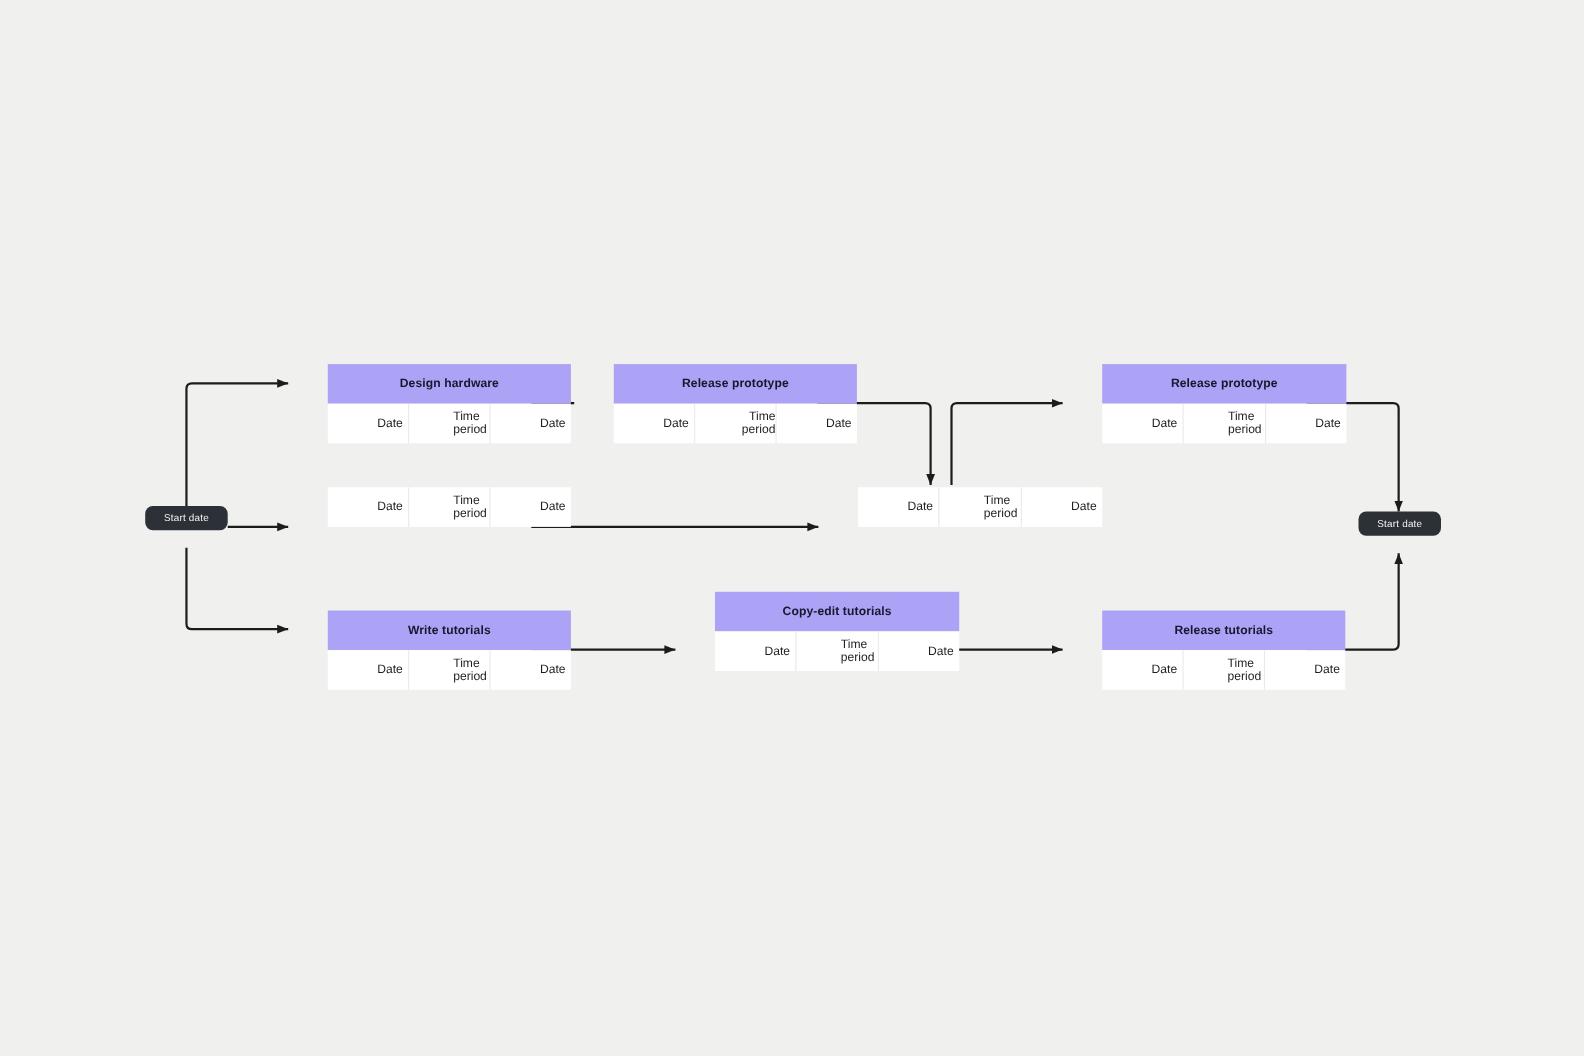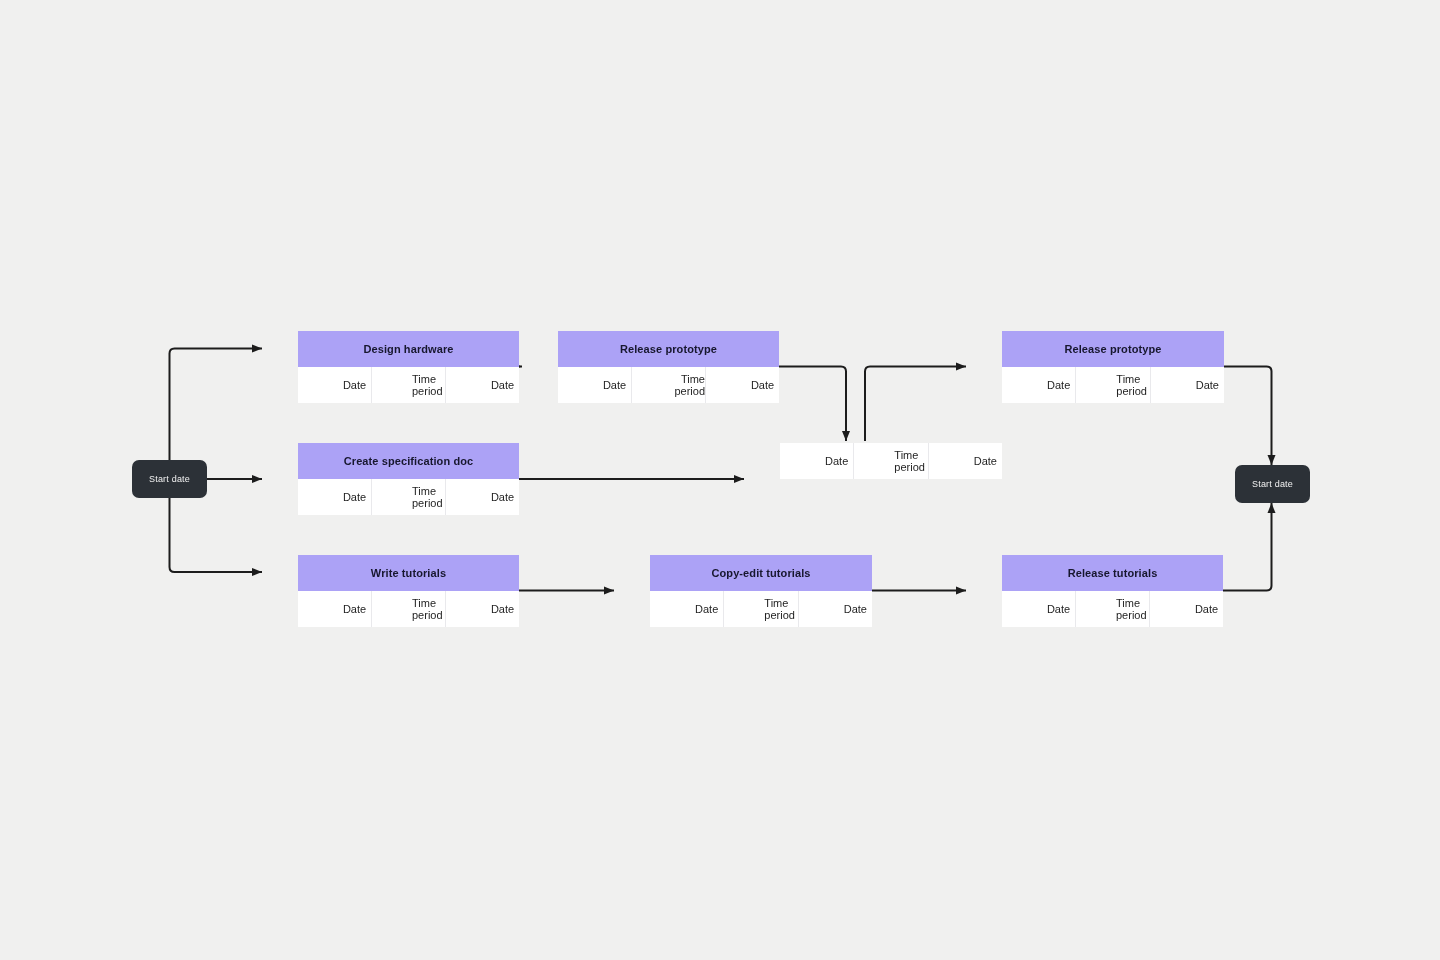--- a/index.html
+++ b/index.html
@@ -57,21 +57,21 @@
     flex: 1;
     display: flex; align-items: center; justify-content: center;
     font-size: 11px;
     color: var(--cell-text);
     border-left: 1px solid var(--cell-border);
     padding-left: 40px;
   }
   .cell:first-child { border-left: none; }
   .start-node {
     position: absolute;
-    width: 75px; height: 38px;
+    width: 75px; height: 22px;
     background: var(--start-node-bg);
     border-radius: 7px;
     display: flex; align-items: center; justify-content: center;
     font-size: 9px;
     color: var(--start-node-text);
     letter-spacing: .2px;
   }
 </style>
 </head>
 <body>
@@ -122,21 +122,20 @@
   <div class="card" style="left:966px; top:331px; width:222px;">
     <div class="card-header">Release prototype</div>
     <div class="card-body">
       <div class="cell">Date</div>
       <div class="cell">Time period</div>
       <div class="cell">Date</div>
     </div>
   </div>
 
   <div class="card" style="left:262px; top:443px;">
-    <div class="card-header">Create specification doc</div>
     <div class="card-body">
       <div class="cell">Date</div>
       <div class="cell">Time period</div>
       <div class="cell">Date</div>
     </div>
   </div>
 
   <div class="card" style="left:744px; top:443px; width:222px;">
     <div class="card-body">
       <div class="cell">Date</div>
@@ -147,21 +146,21 @@
 
   <div class="card" style="left:262px; top:555px;justify-content:center;">
     <div class="card-header">Write tutorials</div>
     <div class="card-body">
       <div class="cell">Date</div>
       <div class="cell">Time period</div>
       <div class="cell">Date</div>
     </div>
   </div>
 
-  <div class="card" style="left:614px; top:555px; width:222px;">
+  <div class="card" style="left:614px; top:538px; width:222px;">
     <div class="card-header">Copy-edit tutorials</div>
     <div class="card-body">
       <div class="cell">Date</div>
       <div class="cell">Time period</div>
       <div class="cell">Date</div>
     </div>
   </div>
 
   <div class="card" style="left:966px; top:555px;">
     <div class="card-header">Release tutorials</div>

